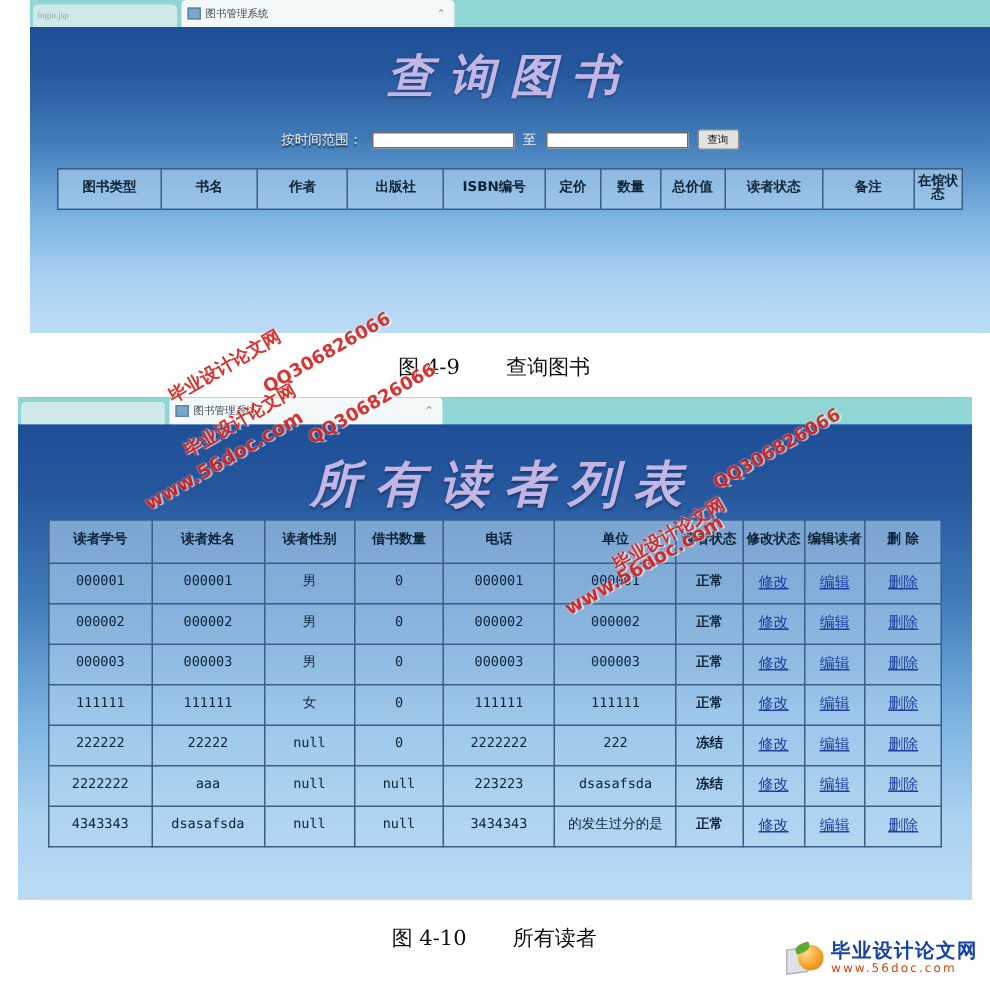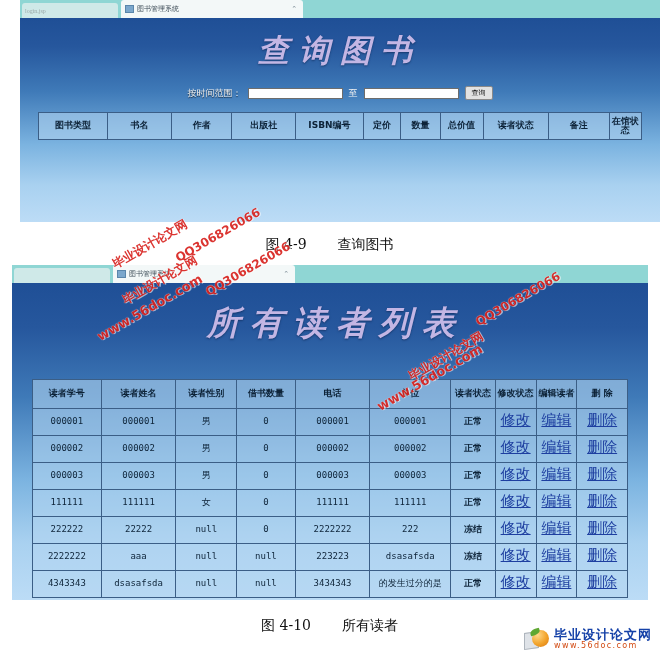--- a/index.html
+++ b/index.html
@@ -103,29 +103,29 @@
   table.grid th,table.grid td{
     border:1px solid #3b5e86;
     text-align:center;
     color:#0d2338;
     background:rgba(175,212,240,.55);
     white-space:normal;
     line-height:1.05;
   }
   .s1 table.grid{width:604px;margin-top:12px;}
   .s1 table.grid th{font-size:9px;height:24px;padding:1px 2px;}
-  .s2 table.grid{width:596px;margin-top:33px;}
+  .s2 table.grid{width:596px;}
   .s2 table.grid th{font-size:9px;height:26px;padding:1px 1px;}
   .s2 table.grid td{font-size:9px;height:24px;padding:1px 2px;
     font-family:"DejaVu Sans Mono",monospace;}
   .s2 table.grid td.han{font-family:"DejaVu Sans",sans-serif;}
 
   .st-ok{color:#0a7a2a;font-weight:bold;font-family:"DejaVu Sans",sans-serif;}
   .st-frz{color:#c0121b;font-weight:bold;font-family:"DejaVu Sans",sans-serif;}
-  a.lnk{color:#1e3fa0;text-decoration:underline;font-family:Liberation Mono, monospace;font-size:15px;}
+  a.lnk{color:#1e3fa0;text-decoration:underline;font-family:Liberation Sans, sans-serif;font-size:10px;}
 
   
   .caption{
     position:absolute;left:0;right:1px;text-align:center;
     font-size:14px;color:#111;
     font-family:"DejaVu Serif",serif;
   }
   .cap1{top:236px;}
   .cap2{top:617px;text-align:center;}
   .caption .gap{display:inline-block;width:22px;}

